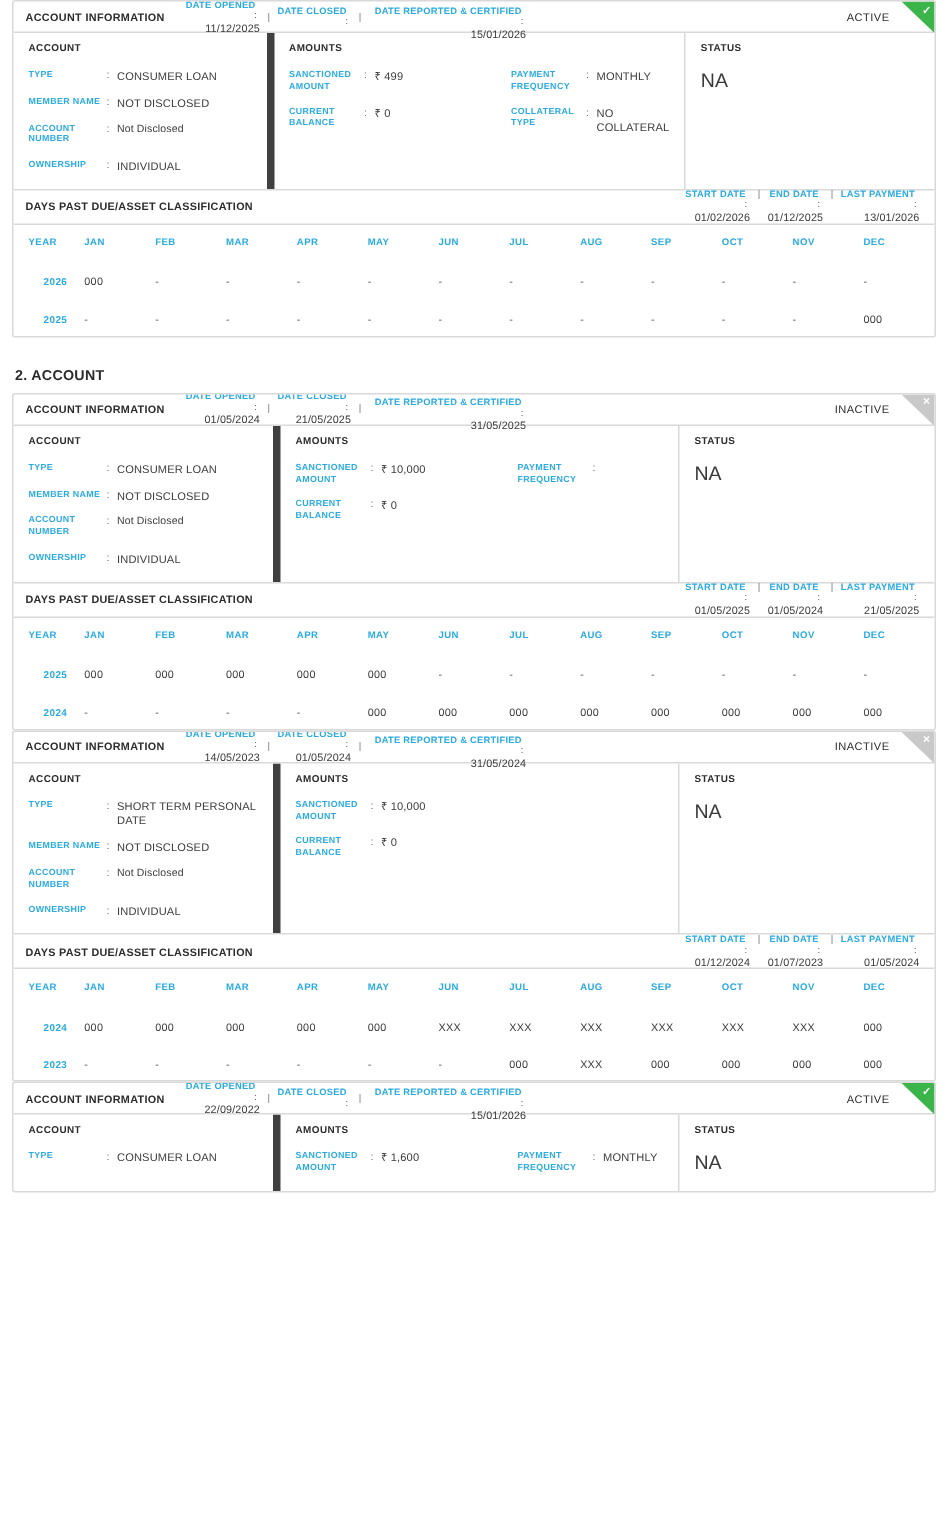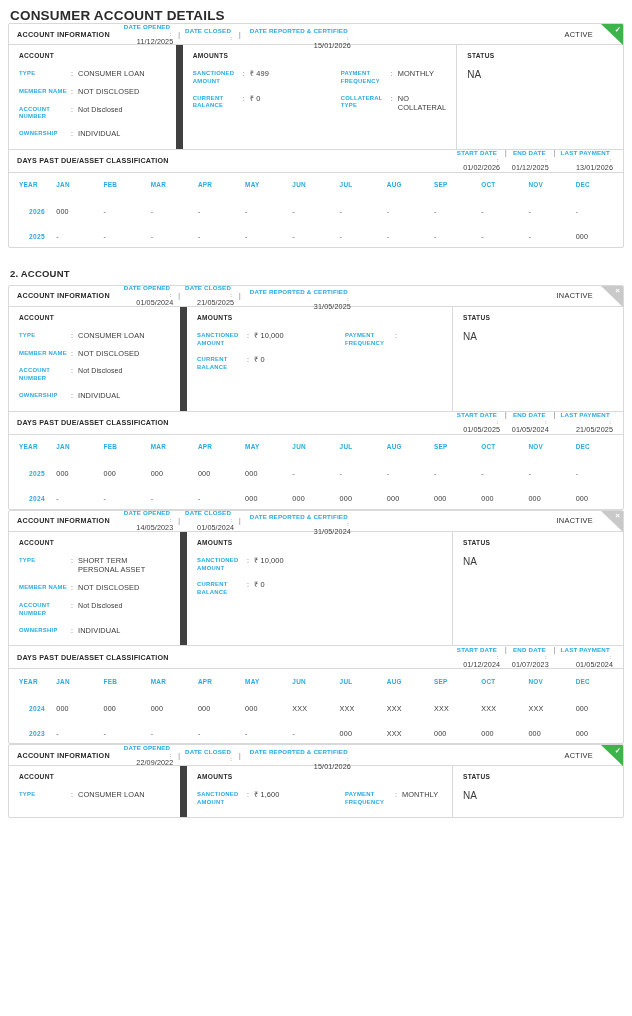--- a/index.html
+++ b/index.html
@@ -127,21 +127,21 @@
   .corner-flag.inactive .glyph { font-size: 8px; top: 0px; right: 3px; }
 
   
   .info-body {
     display: flex;
     align-items: stretch;
   }
   .col {
     padding: 7px 10px 10px 10px;
   }
-  .col-account { width: 178px; border-right: 7px solid #404040; }
+  .col-account { width: 178px; border-right: 5px solid #404040; }
   .col-amounts { flex: 1; border-right: 1px solid #d9d9d9; }
   .col-status  { width: 170px; }
 
   .col-title {
     font-size: 6.6px;
     font-weight: bold;
     letter-spacing: 0.3px;
     color: #2b2b2b;
     margin-bottom: 10px;
   }
@@ -177,21 +177,21 @@
   .field-value.small { font-size: 7px; }
 
   .amounts-grid {
     display: flex;
   }
   .amounts-sub { flex: 0 0 148px; }
   .amounts-sub.right { flex: 1 1 auto; }
   .amounts-sub .field-label { width: 50px; flex: 0 0 50px; }
 
   .status-text {
-    font-size: 10px;
+    font-size: 13px;
     color: #3a3a3a;
   }
 
   
   .dpd-bar {
     display: flex;
     align-items: center;
     height: 24px;
     padding: 0 8px;
     border-top: 1px solid #d9d9d9;
@@ -244,21 +244,20 @@
     color: #3a3a3a;
     letter-spacing: 0.2px;
   }
   .dpd-val.dash { color: #555; }
 </style>
 </head>
 <body>
 
 <div class="page">
 
-  <h1 class="page-title">CONSUMER ACCOUNT DETAILS</h1>
 
   <div id="accounts-root">
       <div class="account-card">
         <div class="info-bar">
           <span class="info-bar-title">ACCOUNT INFORMATION</span>
           <span class="meta">
             <span class="meta-label">DATE OPENED</span>
             <span class="meta-colon">:</span>
             <span class="meta-value">11/12/2025</span>
           </span>
@@ -591,21 +590,21 @@
             <span class="tri"></span>
             <span class="glyph">×</span>
           </span>
         </div>
         <div class="info-body">
           <div class="col col-account">
             <div class="col-title">ACCOUNT</div>
             <div class="field">
               <span class="field-label">TYPE</span>
               <span class="field-colon">:</span>
-              <span class="field-value">SHORT TERM PERSONAL ASSET</span>
+              <span class="field-value">SHORT TERM PERSONAL DATE</span>
             </div>
             <div class="field">
               <span class="field-label">MEMBER NAME</span>
               <span class="field-colon">:</span>
               <span class="field-value">NOT DISCLOSED</span>
             </div>
             <div class="field">
               <span class="field-label">ACCOUNT NUMBER</span>
               <span class="field-colon">:</span>
               <span class="field-value small">Not Disclosed</span>

